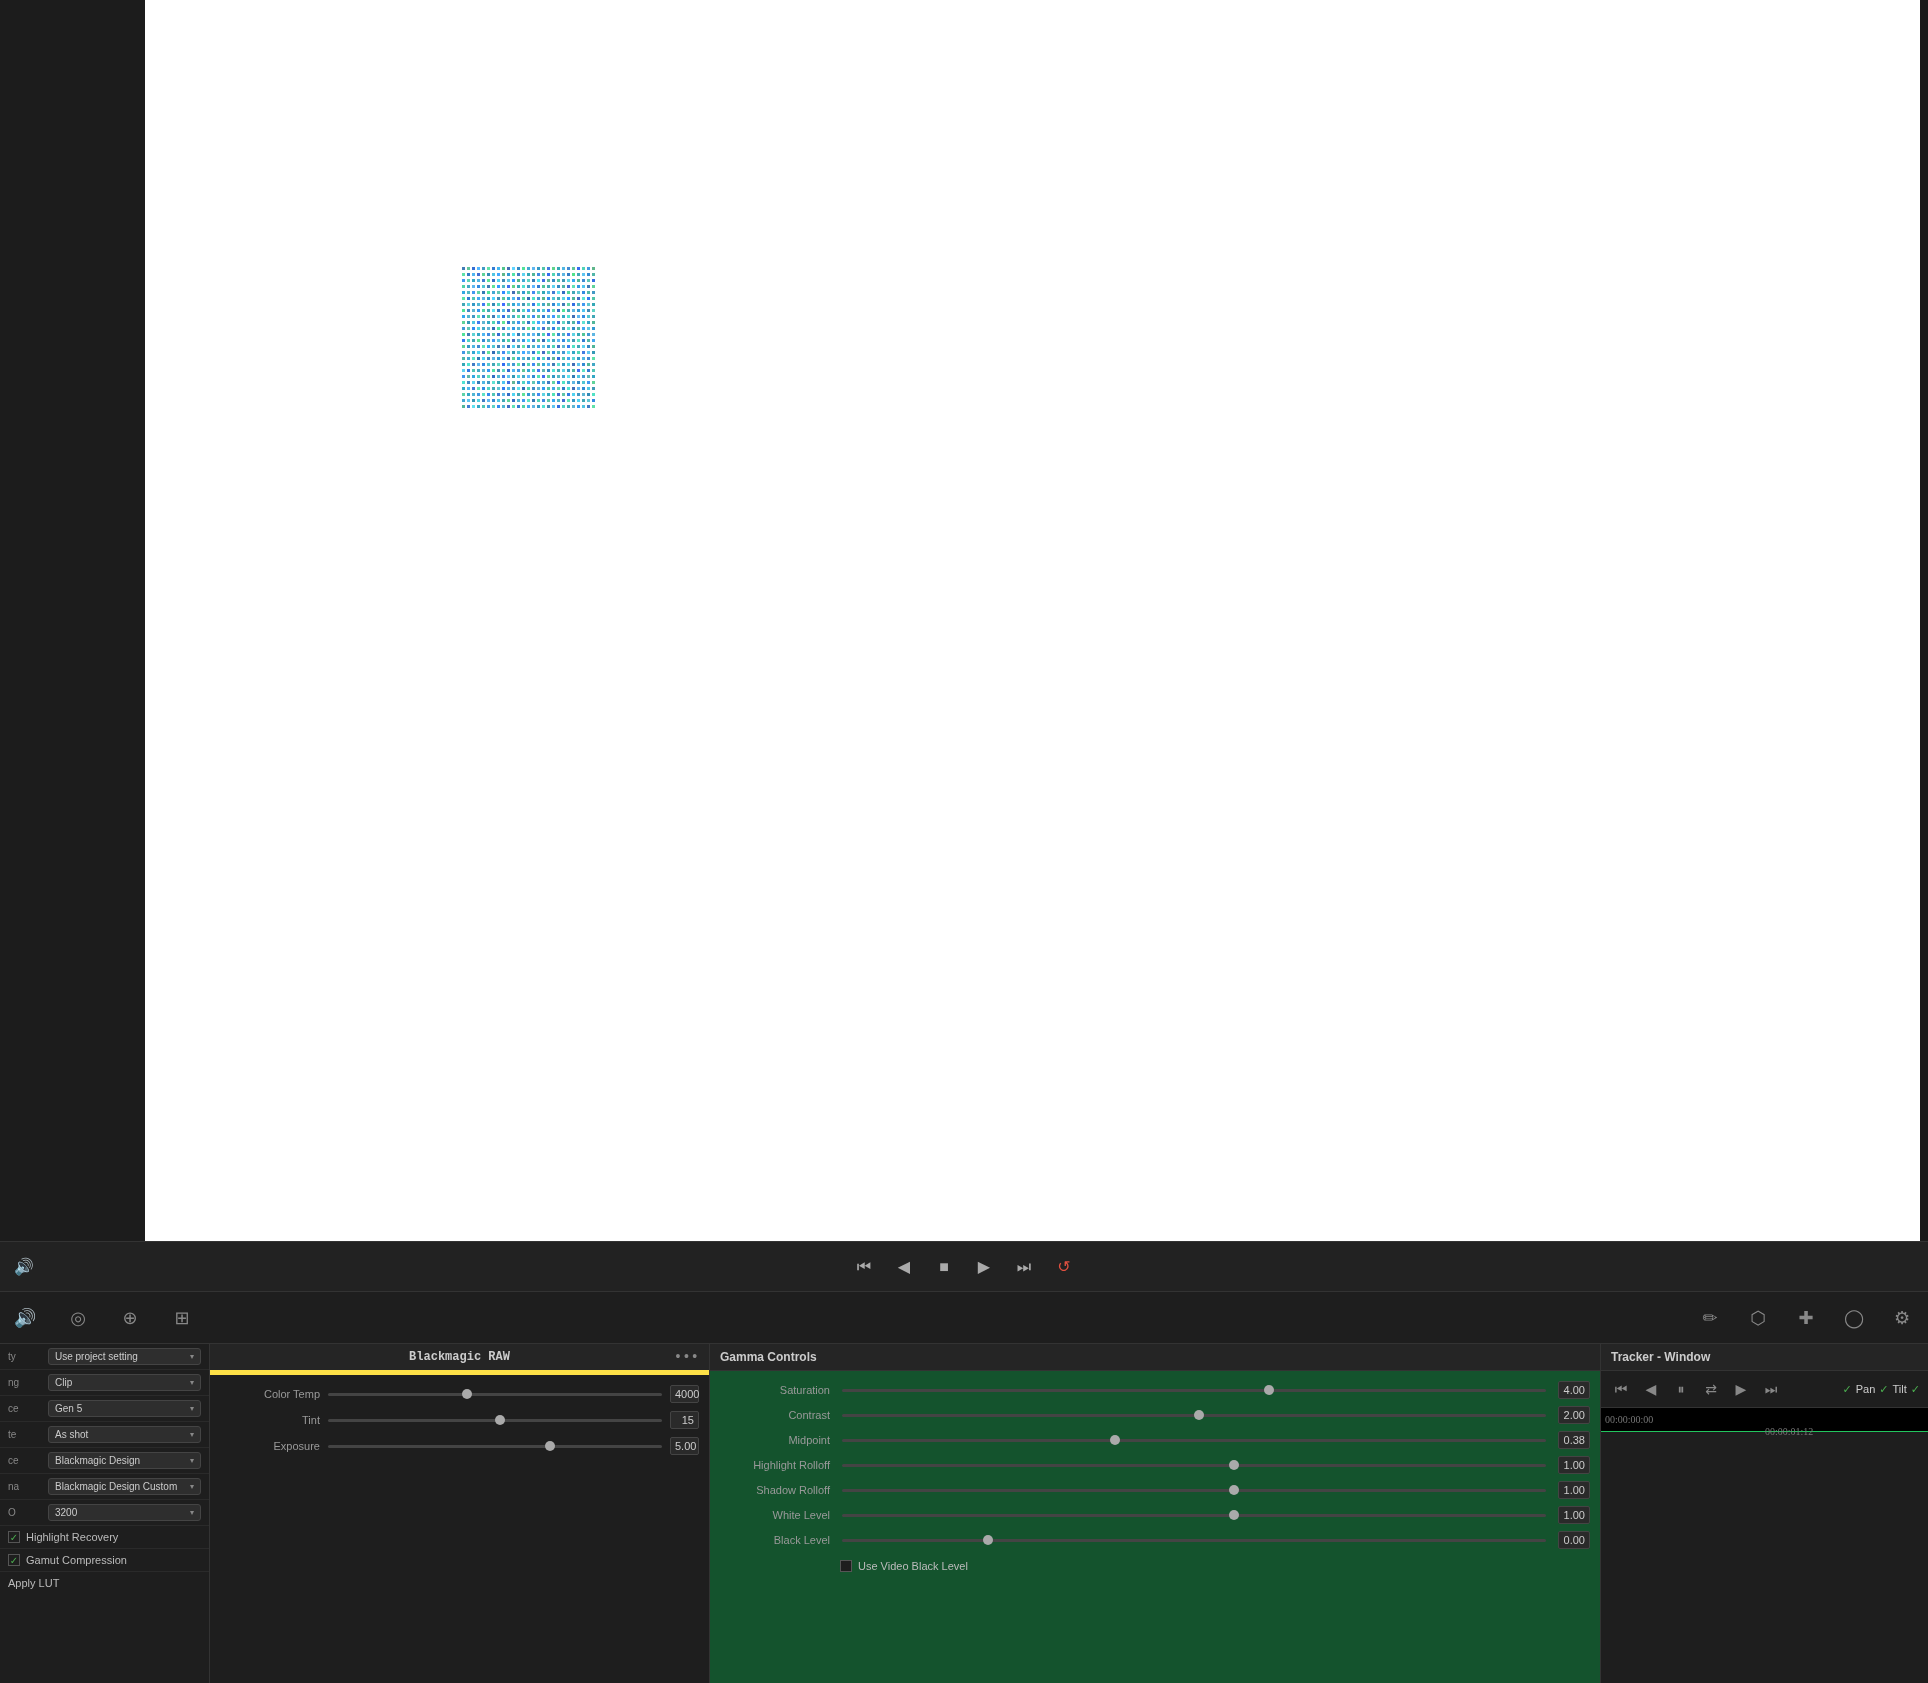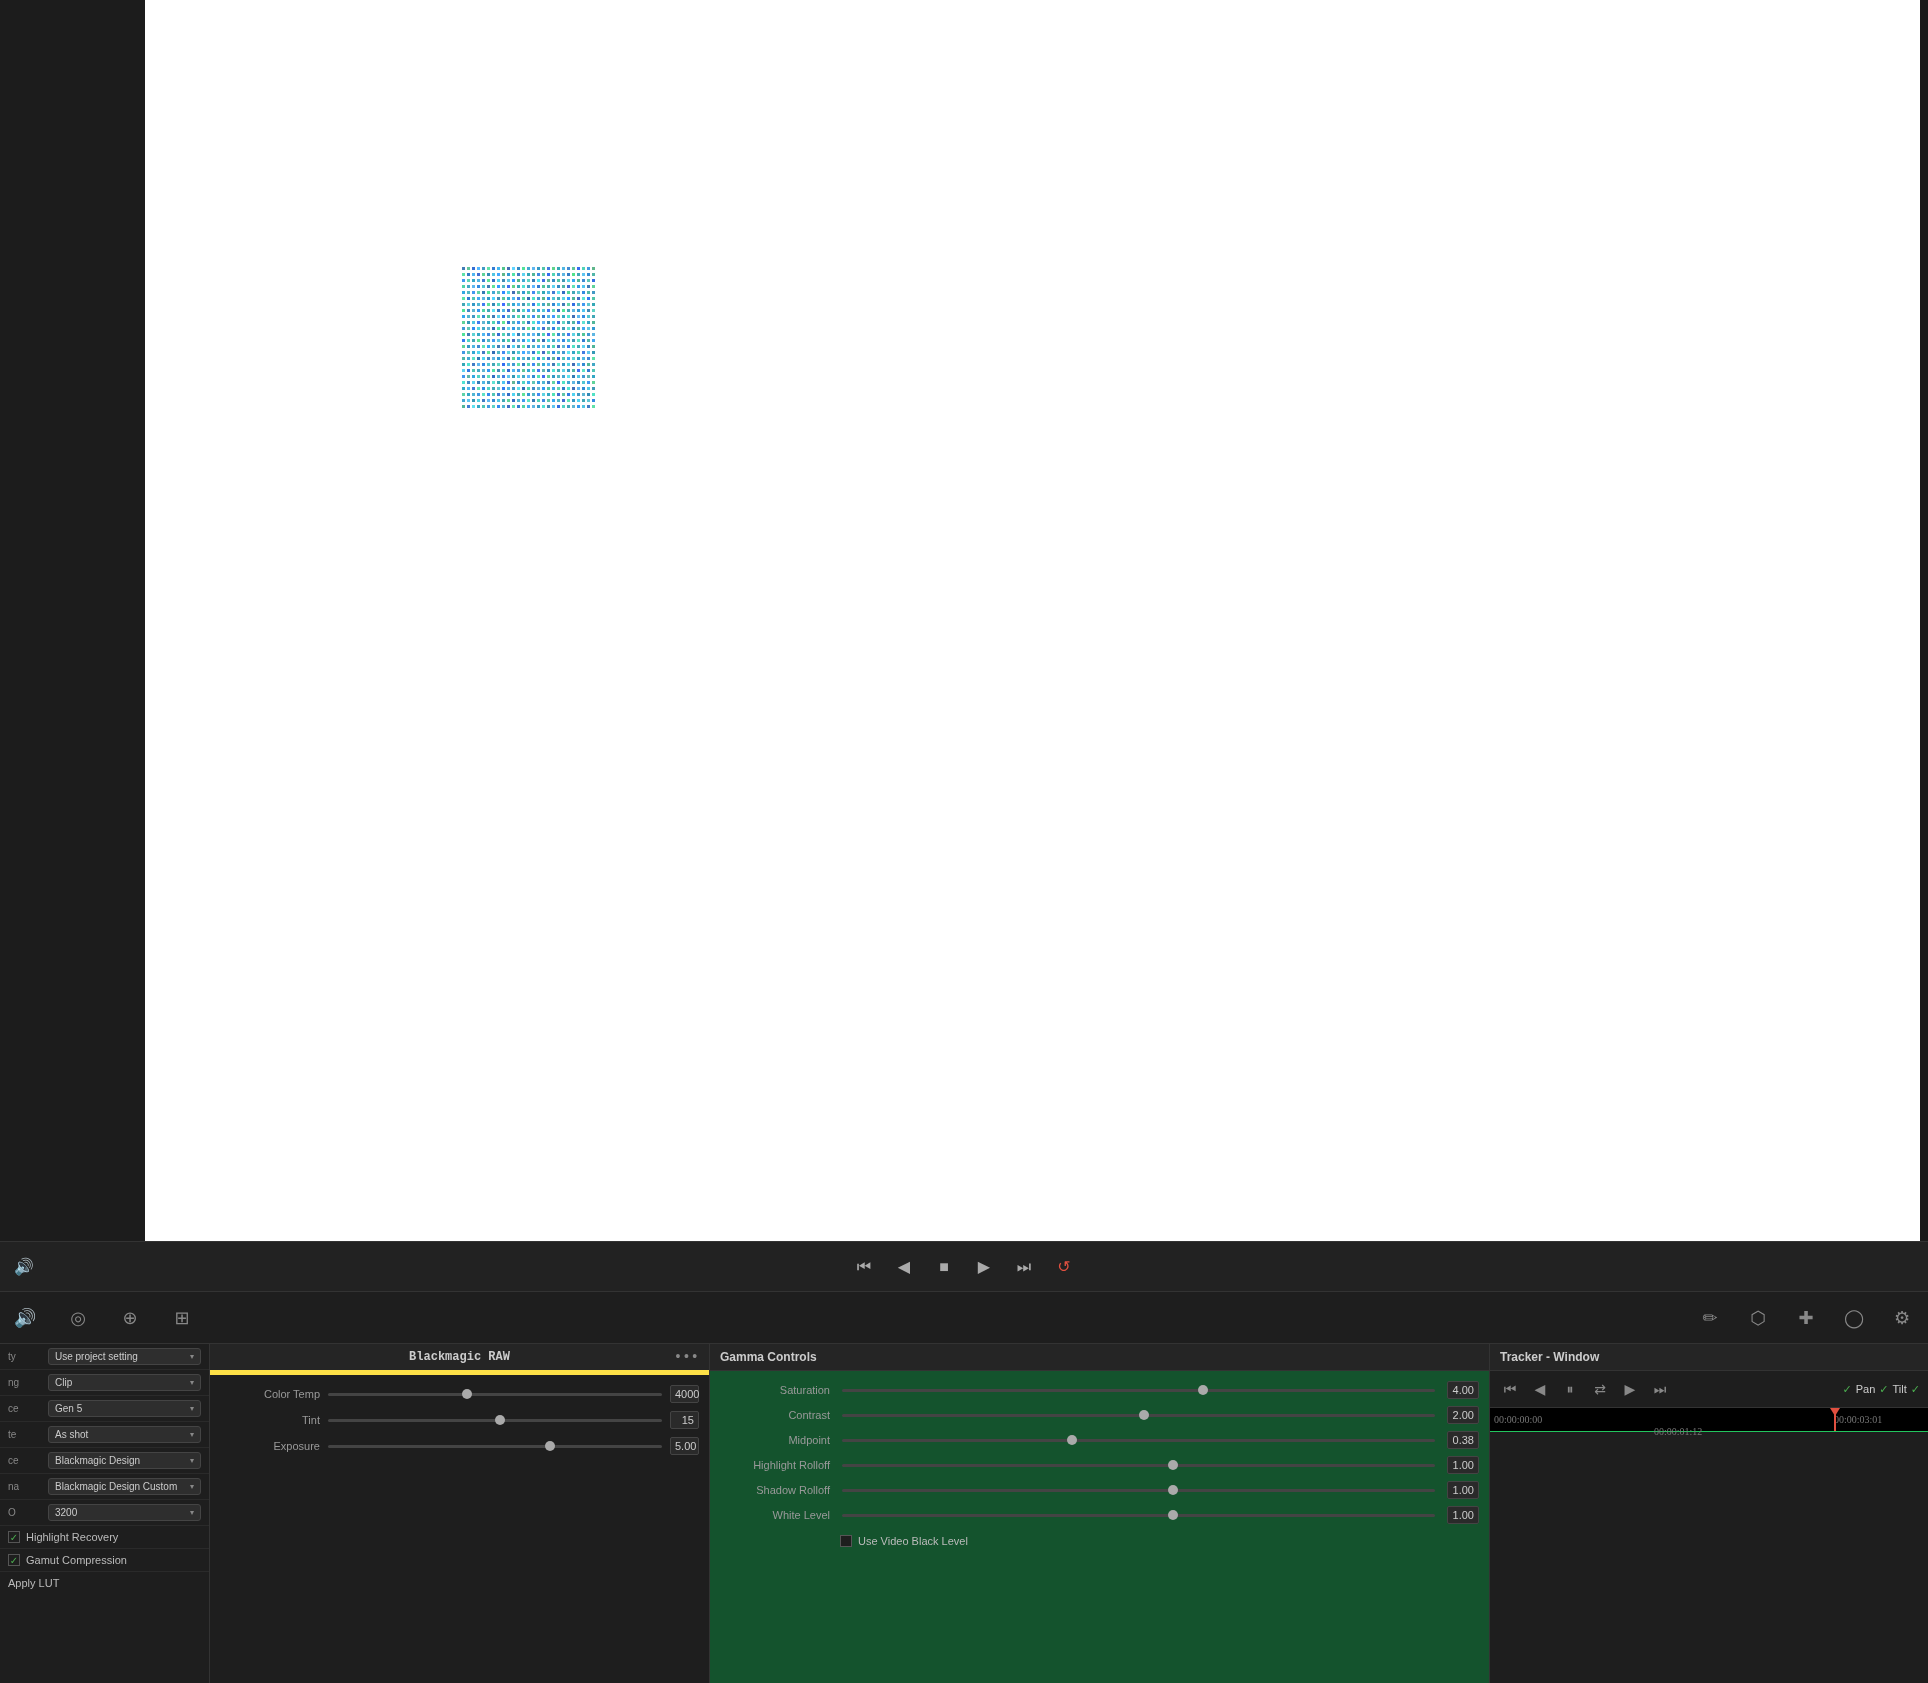--- a/index.html
+++ b/index.html
@@ -347,21 +347,21 @@
       flex-shrink: 0;
     }
 
     .gamma-checkbox-label {
       font-size: 11px;
       color: #bbb;
     }
 
     
     .tracker-panel {
-      width: 439px;
+      width: 328px;
       background: #1e1e1e;
       border-left: 1px solid #333;
       display: flex;
       flex-direction: column;
     }
 
     .tracker-header {
       background: #252525;
       padding: 6px 10px;
       border-bottom: 1px solid #333;
@@ -1323,20 +1323,27 @@
       </div>
 
       <div class="gamma-row">
         <span class="gamma-param-label">White Level</span>
         <div class="gamma-slider-track">
           <div class="gamma-slider-thumb" style="left: 55%;"></div>
         </div>
         <span class="gamma-value">1.00</span>
       </div>
 
+      <div class="gamma-row">
+        <span class="gamma-param-label">Black Level</span>
+        <div class="gamma-slider-track">
+          <div class="gamma-slider-thumb" style="left: 20%;"></div>
+        </div>
+        <span class="gamma-value">0.00</span>
+      </div>
 
       <div class="gamma-checkbox-row">
         <div class="gamma-checkbox"></div>
         <span class="gamma-checkbox-label">Use Video Black Level</span>
       </div>
     </div>
   </div>
 
   <div class="tracker-panel">
     <div class="tracker-header">

